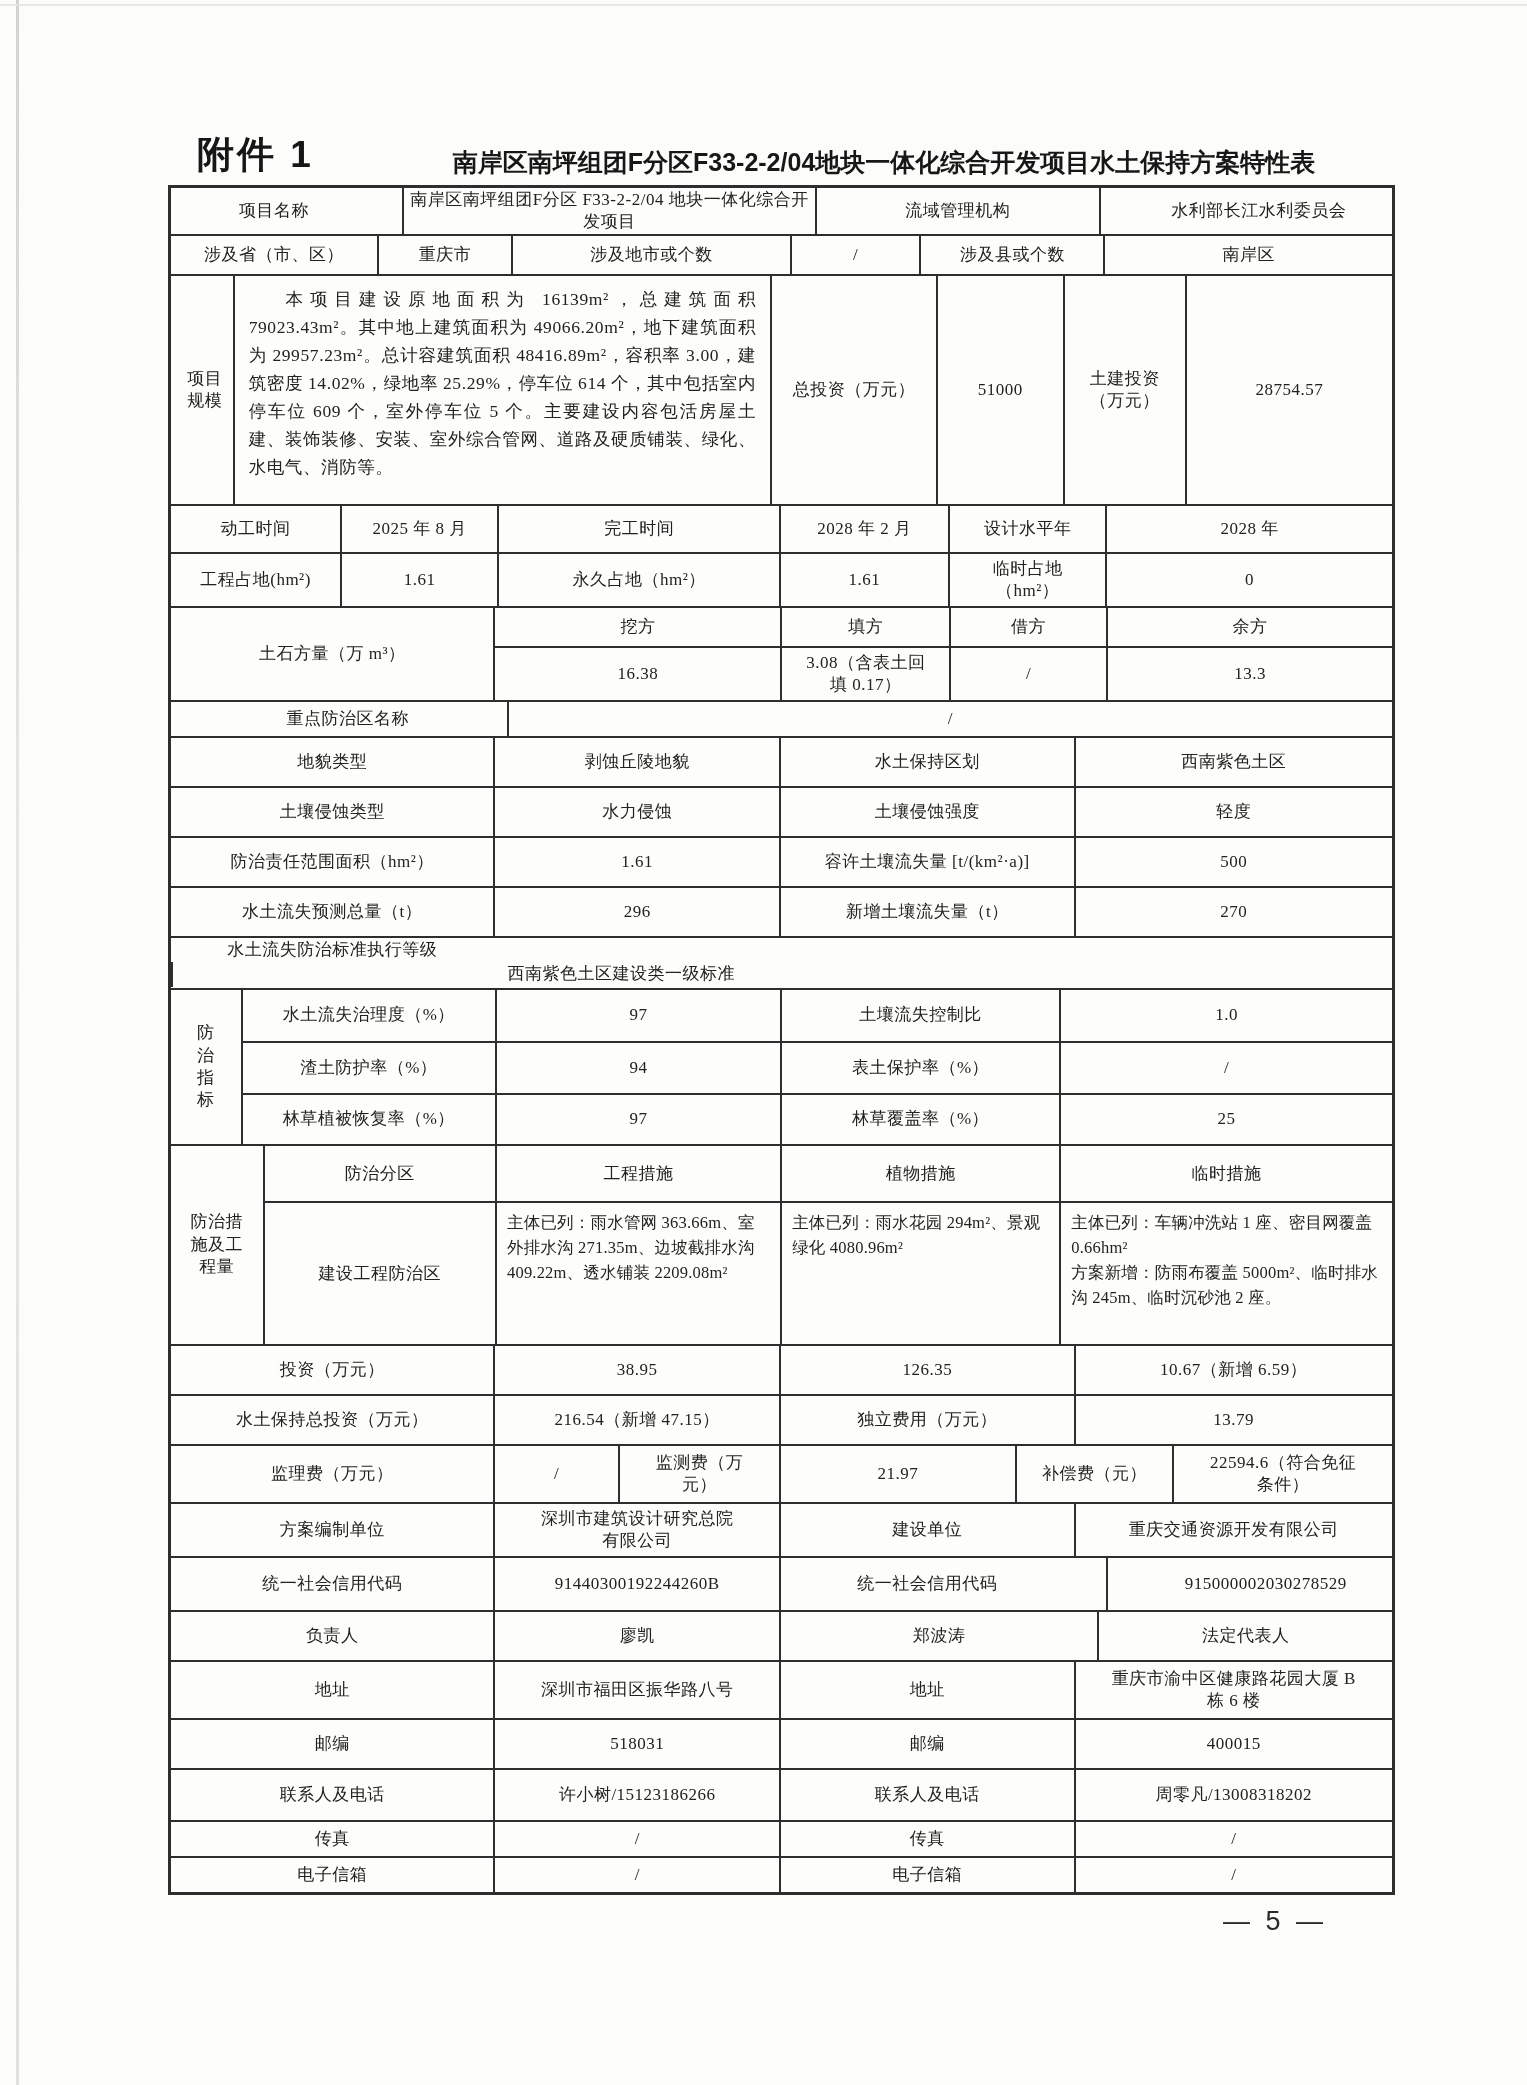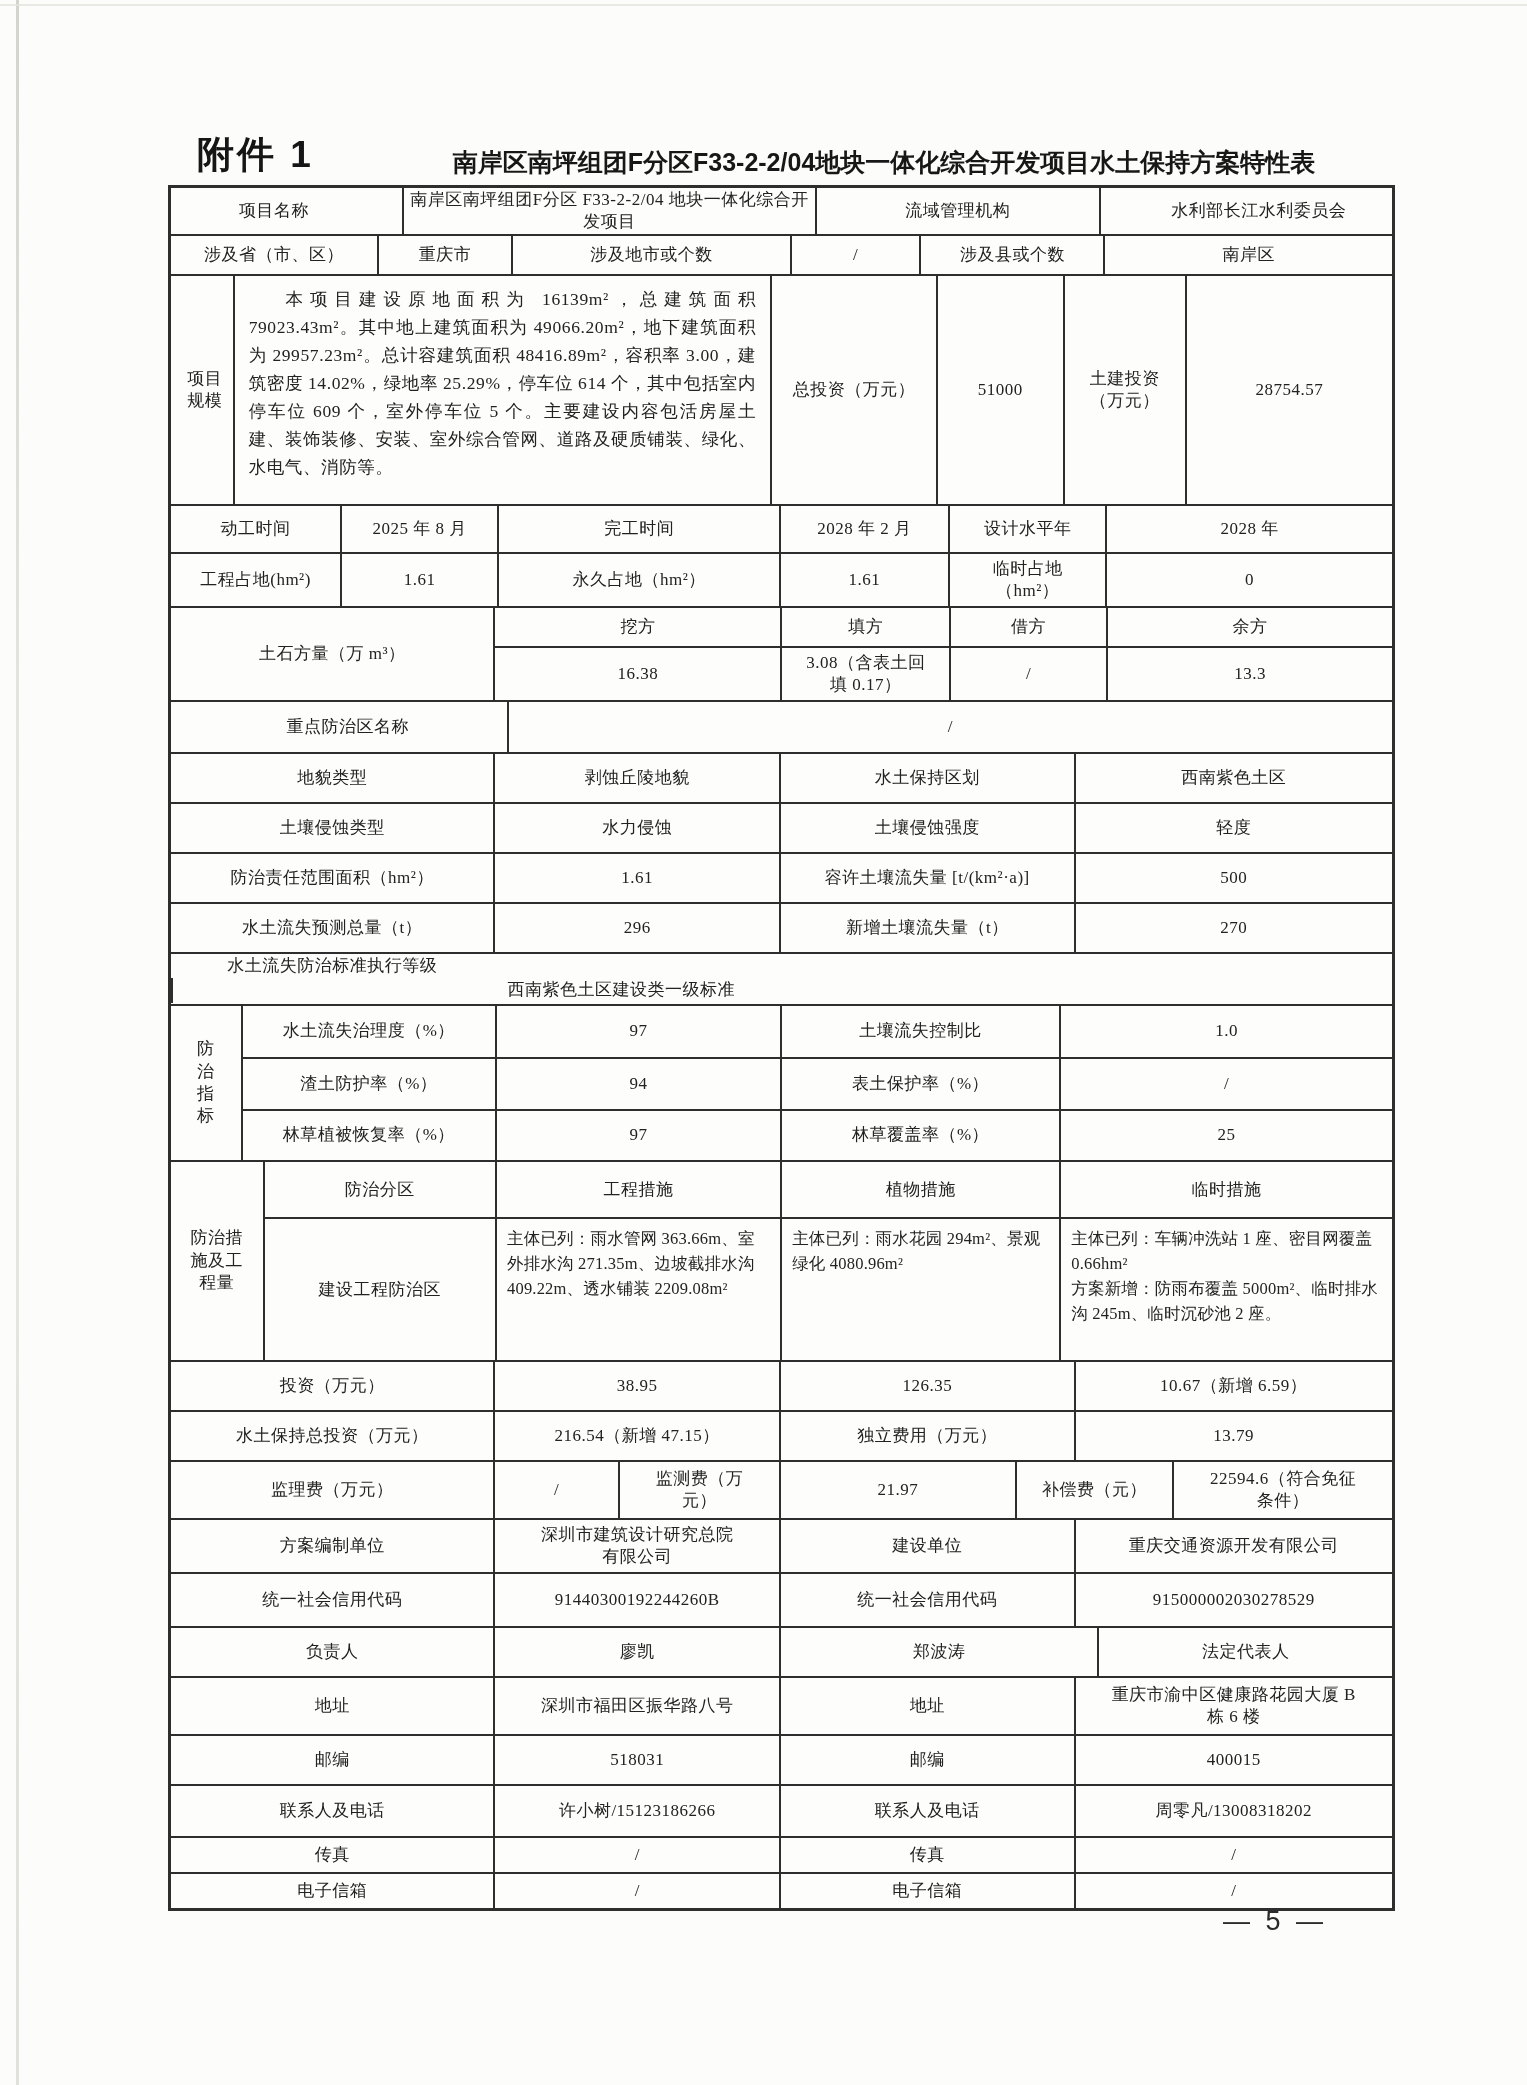--- a/index.html
+++ b/index.html
@@ -126,21 +126,21 @@
         <div class="cell" style="width: 13.85%;">1.61</div>
         <div class="cell" style="width: 12.88%;">临时占地
 （hm²）</div>
         <div class="cell" style="width: 23.48%;">0</div>
       </div>
       <div class="band" style="height: 94px;">
         <div class="cell" style="width: 26.41%;">土石方量（万 m³）</div>
         <div class="cell grp" style="width: 73.59%;"><div class="band" style="height: 38px;"><div class="cell" style="width: 31.78%;">挖方</div><div class="cell" style="width: 18.83%;">填方</div><div class="cell" style="width: 17.5%;">借方</div><div class="cell" style="width: 31.89%;">余方</div></div><div class="band" style="height: 54px;"><div class="cell" style="width: 31.78%;">16.38</div><div class="cell" style="width: 18.83%;">3.08（含表土回
 填 0.17）</div><div class="cell" style="width: 17.5%;">/</div><div class="cell" style="width: 31.89%;">13.3</div></div></div>
       </div>
-      <div class="band" style="height: 52px; padding-left: 18px;">
+      <div class="band" style="height: 36px; padding-left: 18px;">
         <div class="cell" style="width: 26.41%;">重点防治区名称</div>
         <div class="cell" style="width: 73.59%;">/</div>
       </div>
       <div class="band" style="height: 50px;">
         <div class="cell" style="width: 26.41%;">地貌类型</div>
         <div class="cell" style="width: 23.39%;">剥蚀丘陵地貌</div>
         <div class="cell" style="width: 24.12%;">水土保持区划</div>
         <div class="cell" style="width: 26.08%;">西南紫色土区</div>
       </div>
       <div class="band" style="height: 50px;">
@@ -205,21 +205,21 @@
         <div class="cell" style="width: 26.41%;">方案编制单位</div>
         <div class="cell" style="width: 23.39%;">深圳市建筑设计研究总院
 有限公司</div>
         <div class="cell" style="width: 24.12%;">建设单位</div>
         <div class="cell" style="width: 26.08%;">重庆交通资源开发有限公司</div>
       </div>
       <div class="band" style="height: 54px;">
         <div class="cell" style="width: 26.41%;">统一社会信用代码</div>
         <div class="cell" style="width: 23.39%;">91440300192244260B</div>
         <div class="cell" style="width: 24.12%;">统一社会信用代码</div>
-        <div class="cell" style="width: 26.08%;">915000002030278529</div>
+        <div class="cell" style="width: 26.08%; margin-left: 32px;">915000002030278529</div>
       </div>
       <div class="band" style="height: 50px;">
         <div class="cell" style="width: 26.41%;">负责人</div>
         <div class="cell" style="width: 23.39%;">廖凯</div>
         <div class="cell" style="width: 26.08%;">郑波涛</div>
         <div class="cell" style="width: 24.12%;">法定代表人</div>
       </div>
       <div class="band" style="height: 58px;">
         <div class="cell" style="width: 26.41%;">地址</div>
         <div class="cell" style="width: 23.39%;">深圳市福田区振华路八号</div>

